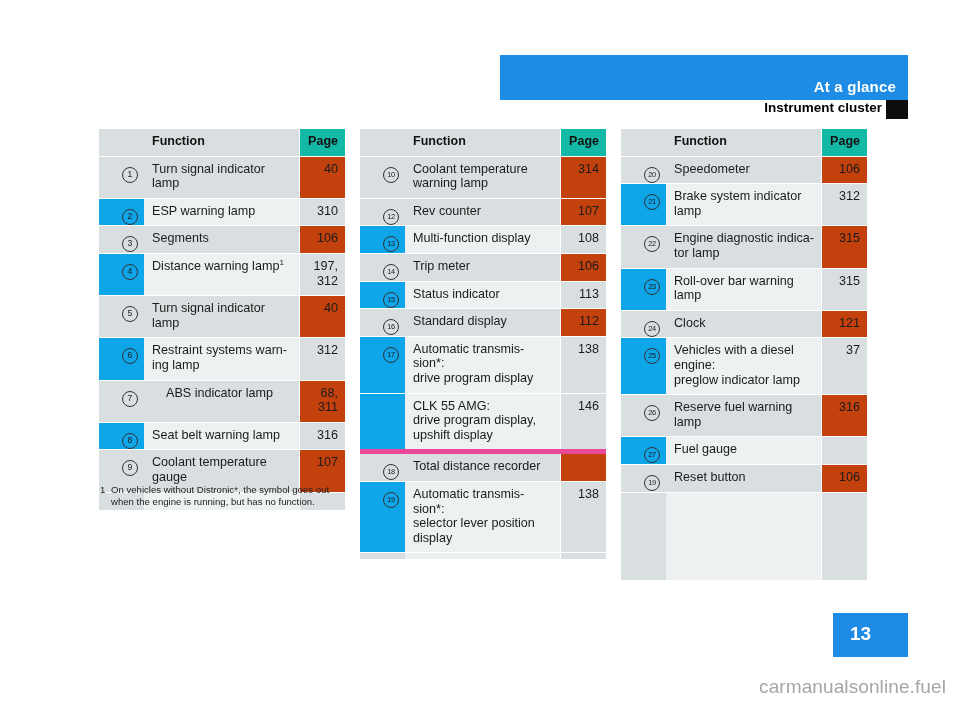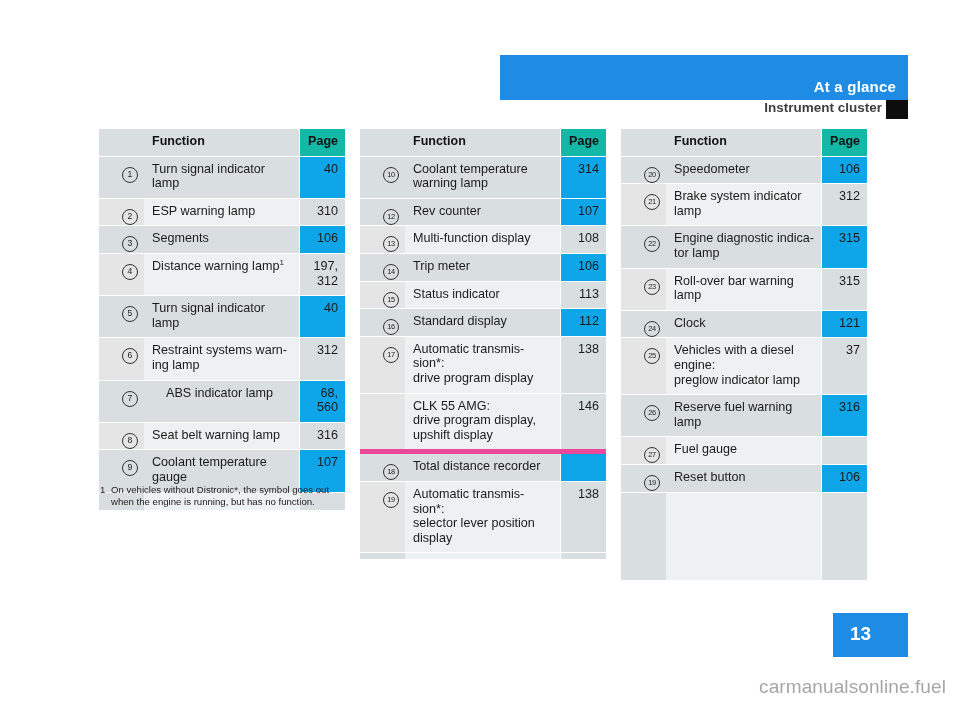--- a/index.html
+++ b/index.html
@@ -42,21 +42,21 @@
     top: 100px;
     width: 408px;
     height: 19px;
   }
   #subheader-title {
     position: absolute;
     right: 26px;
     top: 0px;
     font-size: 13.5px;
     font-weight: bold;
-    color: #404040;
+    color: #000000;
     white-space: nowrap;
   }
   #subheader-marker {
     position: absolute;
     right: 0px;
     top: 0px;
     width: 22px;
     height: 19px;
     background: #0d0d0d;
   }
@@ -87,22 +87,22 @@
   col.c-marker { width: 45px; }
   col.c-func   { width: 155px; }
   col.c-page   { width: 46px; }
 
   .cell {
     box-sizing: border-box;
   }
   
   .sh-a .cell-marker { background: #d9dfe0; }
   .sh-a .cell-func   { background: #d9dfe0; }
-  .sh-a .cell-page   { background: #0ea5e9; }
-  .sh-b .cell-marker { background: #e5e5e5; margin-left: 12px; }
+  .sh-a .cell-page   { background: #c2410c; }
+  .sh-b .cell-marker { background: #0ea5e9; margin-left: 12px; }
   .sh-b .cell-func   { background: #eef1f1; }
   .sh-b .cell-page   { background: #d9dfe0; }
 
   
   tr.head-row .cell-marker { background: #d9dfe0; height: 22px; }
   tr.head-row .cell-func   { background: #d9dfe0; height: 22px; }
   tr.head-row .cell-page   { background: #14b8a6; height: 22px; }
   tr.head-row .hd {
     font-size: 12.5px;
     font-weight: bold;
@@ -266,21 +266,21 @@
         <tr class="body-row sh-b">
           <td class="cell cell-marker"><span class="circled">6</span></td>
           <td class="cell cell-func"><span style="white-space: pre-line;">Restraint systems warn-
 ing lamp</span></td>
           <td class="cell cell-page">312</td>
         </tr>
         <tr class="body-row sh-a">
           <td class="cell cell-marker"><span class="circled">7</span></td>
           <td class="cell cell-func"><span style="white-space: pre-line; margin-left: 14px;">ABS indicator lamp</span></td>
           <td class="cell cell-page">68,
-560</td>
+311</td>
         </tr>
         <tr class="body-row sh-b">
           <td class="cell cell-marker"><span class="circled">8</span></td>
           <td class="cell cell-func"><span style="white-space: pre-line;">Seat belt warning lamp</span></td>
           <td class="cell cell-page">316</td>
         </tr>
         <tr class="body-row sh-a">
           <td class="cell cell-marker"><span class="circled">9</span></td>
           <td class="cell cell-func"><span style="white-space: pre-line;">Coolant temperature
 gauge</span></td>

